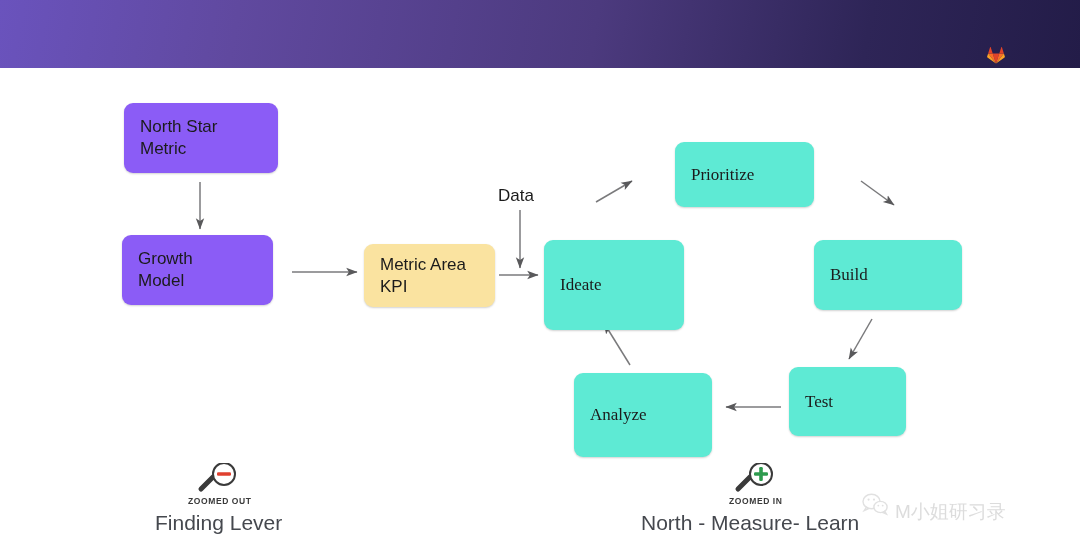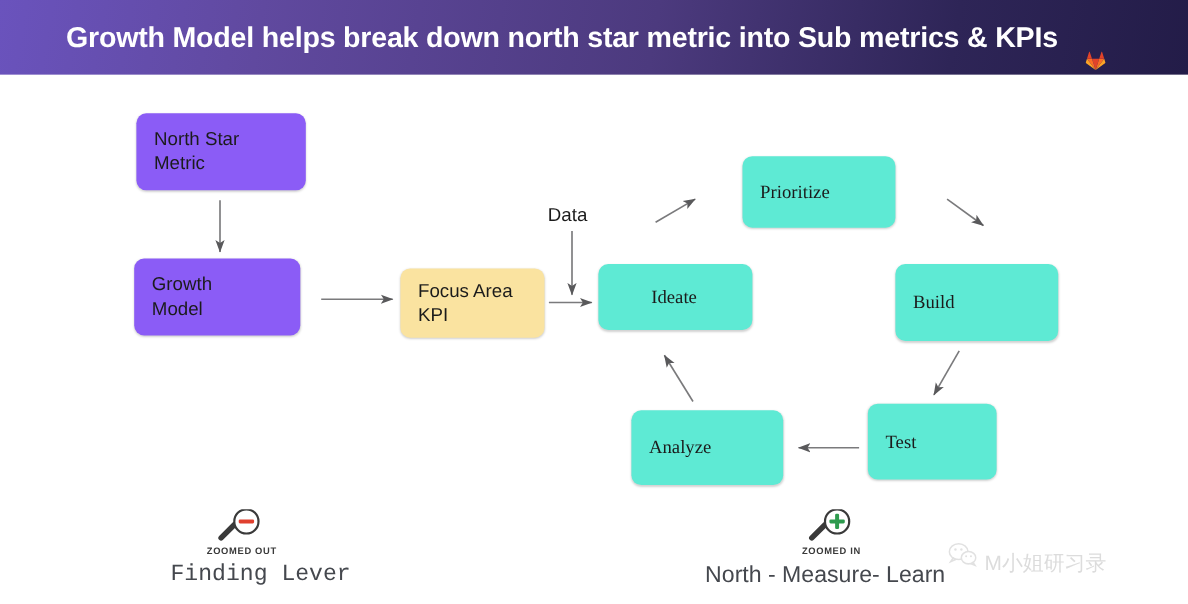--- a/index.html
+++ b/index.html
@@ -118,21 +118,20 @@
     text-shadow: 0 1px 0 #ffffff;
     margin-left: 7px;
     white-space: nowrap;
     margin-top: 16px;
   }
 </style>
 </head>
 <body>
 
 <div id="header">
-  <div id="header-title">Growth Model helps break down north star metric into Sub metrics &amp; KPIs</div>
   <svg id="gitlab-logo" viewBox="0 0 24 23">
     <path d="M12 22.5 L15.6 11.4 L8.4 11.4 Z" fill="#e24329"></path>
     <path d="M12 22.5 L8.4 11.4 L3.4 11.4 Z" fill="#fc6d26"></path>
     <path d="M3.4 11.4 L2.3 14.8 C2.2 15.2 2.3 15.6 2.6 15.8 L12 22.5 Z" fill="#fca326"></path>
     <path d="M3.4 11.4 L8.4 11.4 L6.2 4.7 C6.1 4.3 5.6 4.3 5.5 4.7 Z" fill="#e24329"></path>
     <path d="M12 22.5 L15.6 11.4 L20.6 11.4 Z" fill="#fc6d26"></path>
     <path d="M20.6 11.4 L21.7 14.8 C21.8 15.2 21.7 15.6 21.4 15.8 L12 22.5 Z" fill="#fca326"></path>
     <path d="M20.6 11.4 L15.6 11.4 L17.8 4.7 C17.9 4.3 18.4 4.3 18.5 4.7 Z" fill="#e24329"></path>
   </svg>
 </div>
@@ -170,52 +169,52 @@
   <div id="node-container">
       <div class="node purple" style="left: 124px; top: 35px; width: 154px; height: 70px;">
         <div class="node-label">North Star
 Metric</div>
       </div>
       <div class="node purple" style="left: 122px; top: 167px; width: 151px; height: 70px;">
         <div class="node-label">Growth
 Model</div>
       </div>
       <div class="node yellow" style="left: 364px; top: 176px; width: 131px; height: 63px;">
-        <div class="node-label">Focus Area
+        <div class="node-label">Metric Area
 KPI</div>
       </div>
-      <div class="node orange" style="left: 544px; top: 172px; width: 140px; height: 60px; padding-left: 32px;">
+      <div class="node orange" style="left: 544px; top: 172px; width: 140px; height: 90px;">
         <div class="node-label">Ideate</div>
       </div>
       <div class="node orange" style="left: 675px; top: 74px; width: 139px; height: 65px;">
         <div class="node-label">Prioritize</div>
       </div>
       <div class="node orange" style="left: 814px; top: 172px; width: 148px; height: 70px;">
         <div class="node-label">Build</div>
       </div>
       <div class="node orange" style="left: 789px; top: 299px; width: 117px; height: 69px;">
         <div class="node-label">Test</div>
       </div>
-      <div class="node orange" style="left: 574px; top: 305px; width: 138px; height: 68px;">
+      <div class="node orange" style="left: 574px; top: 305px; width: 138px; height: 84px;">
         <div class="node-label">Analyze</div>
       </div>
     </div>
 
   <div id="label-container">
       <div class="flow-text" style="left: 498px; top: 118px;">Data</div>
     </div>
 
   <div class="caption-group">
     <svg class="zoom-icon" style="left:196px; top:395px;" width="50" height="30" viewBox="0 0 50 30">
       <line x1="5" y1="26" x2="17" y2="14" stroke="#3a3a3a" stroke-width="5" stroke-linecap="round"></line>
       <circle cx="28" cy="11" r="11" fill="#ffffff" stroke="#3a3a3a" stroke-width="2"></circle>
       <rect x="21" y="9.2" width="14" height="3.6" rx="1.2" fill="#e0402f"></rect>
     </svg>
     <div class="zoom-sub" style="left:188px; top:428px;">ZOOMED OUT</div>
-    <div class="caption-text" style="left:155px; top:443px;font-family:Liberation Mono, monospace;">Finding Lever</div>
+    <div class="caption-text" style="left:155px; top:443px;">Finding Lever</div>
   </div>
 
   <div class="caption-group">
     <svg class="zoom-icon" style="left:733px; top:395px;" width="50" height="30" viewBox="0 0 50 30">
       <line x1="5" y1="26" x2="17" y2="14" stroke="#3a3a3a" stroke-width="5" stroke-linecap="round"></line>
       <circle cx="28" cy="11" r="11" fill="#ffffff" stroke="#3a3a3a" stroke-width="2"></circle>
       <rect x="21" y="9.2" width="14" height="3.6" rx="1.2" fill="#2e9b4e"></rect>
       <rect x="26.2" y="4" width="3.6" height="14" rx="1.2" fill="#2e9b4e"></rect>
     </svg>
     <div class="zoom-sub" style="left:729px; top:428px;">ZOOMED IN</div>

